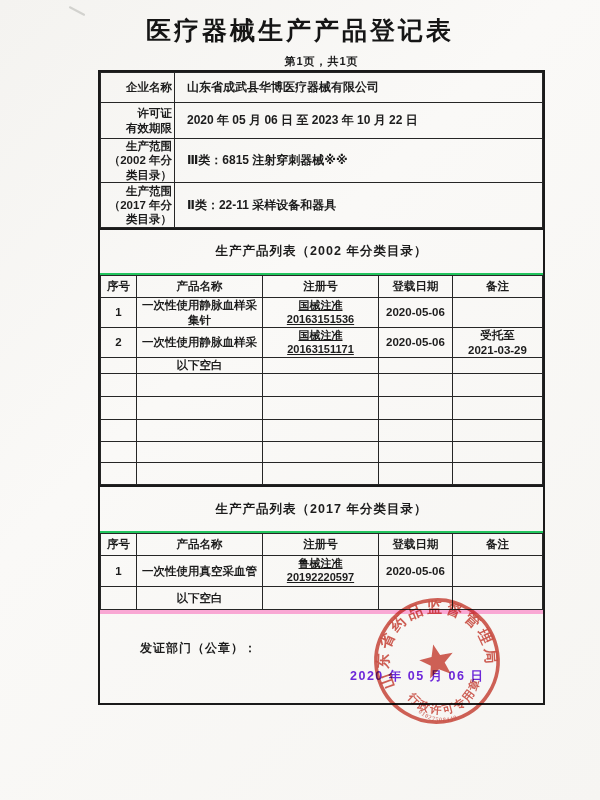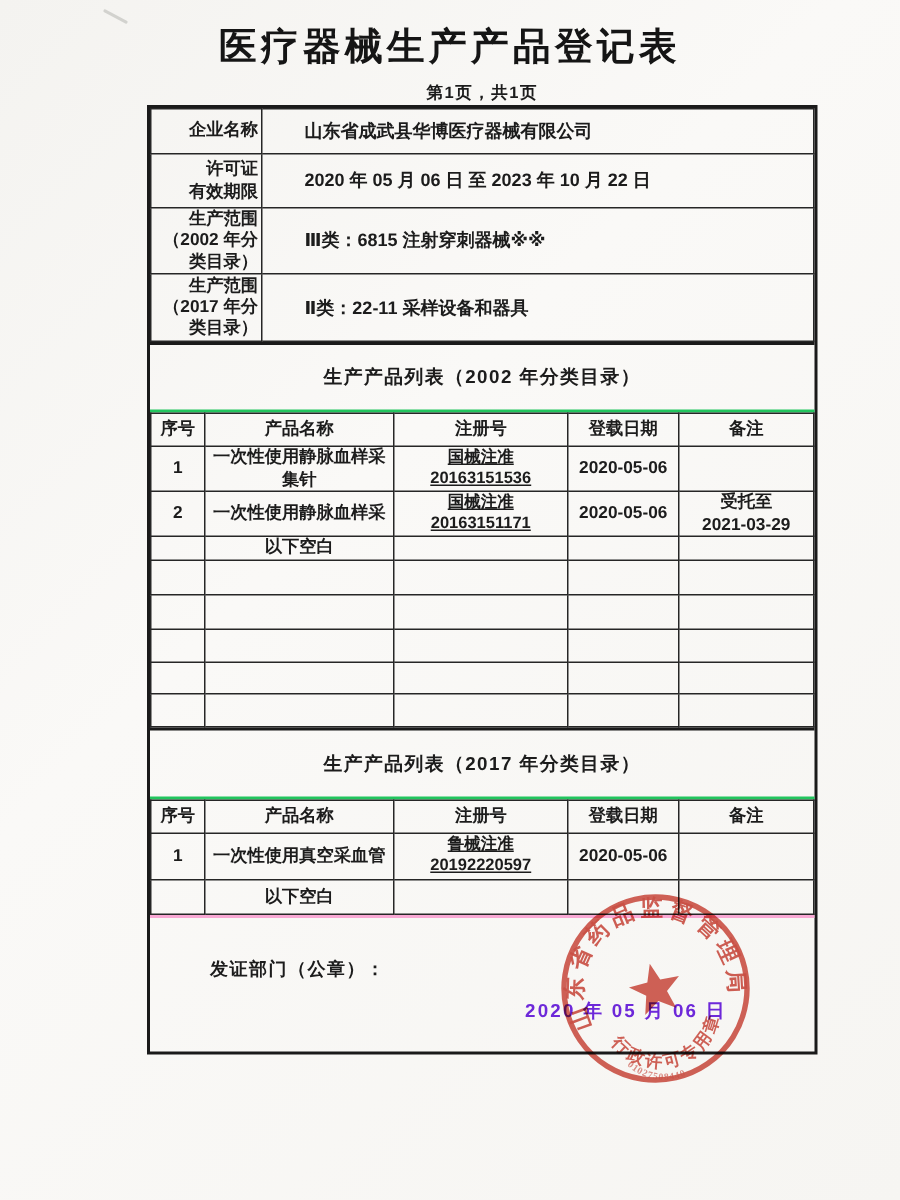--- a/index.html
+++ b/index.html
@@ -27,21 +27,21 @@
     position:absolute;left:98px;top:70px;width:447px;
     border:2px solid #1a1a1a;background:transparent;box-sizing:border-box;
   }
   table{border-collapse:collapse;width:100%;table-layout:fixed;}
   td,th{
     border:1px solid #262626;padding:0 2px;vertical-align:middle;
     font-size:11.5px;font-weight:bold;line-height:1.25;
     white-space:pre-line;overflow:hidden;
   }
   .info th{width:69px;text-align:right;}
-  .info td{text-align:left;padding-left:28px;font-size:12px;}
+  .info td{text-align:left;padding-left:12px;font-size:12px;}
   .band{
     border-top:2px solid #1a1a1a;border-bottom:2px solid #22c55e;
     display:flex;align-items:center;justify-content:center;
     font-size:12.5px;font-weight:bold;letter-spacing:1px;
   }
   .band2002{height:43px;}
   .band2017{height:44px;}
   .prod th,.prod td{text-align:center;}
   .prod .c0{width:31px;}
   .prod .c1{width:121px;}
@@ -197,21 +197,21 @@
       <tr style="height:23px">
         <td class="c0"></td>
         <td class="c1">以下空白</td>
         <td class="c2"></td>
         <td class="c3"></td>
         <td></td>
       </tr>
     </tbody>
       </table>
 
-    <div class="footer" style="border-top:2px solid #f9a8d4;">
+    <div class="footer" style="border-top:4px solid #f9a8d4;">
       <div class="issuer">发证部门（公章）：</div>
       <div class="issue-date">2020 年 05 月 06 日</div>
 
       <svg class="stamp" viewBox="0 0 150 150" width="150" height="150">
         <g transform="rotate(-13 75 75)" fill="none" stroke="none">
           <circle cx="75" cy="75" r="61" stroke="#c93a2e" stroke-width="3.6" fill="none" opacity="0.9"></circle>
           <defs>
             <path id="ringPath" d="M 29,92 A 49,49 0 1 1 121,92"></path>
             <path id="midPath" d="M 38,103 A 40,40 0 0 0 112,103"></path>
             <path id="serialPath" d="M 44,119 A 36,36 0 0 0 106,119"></path>

